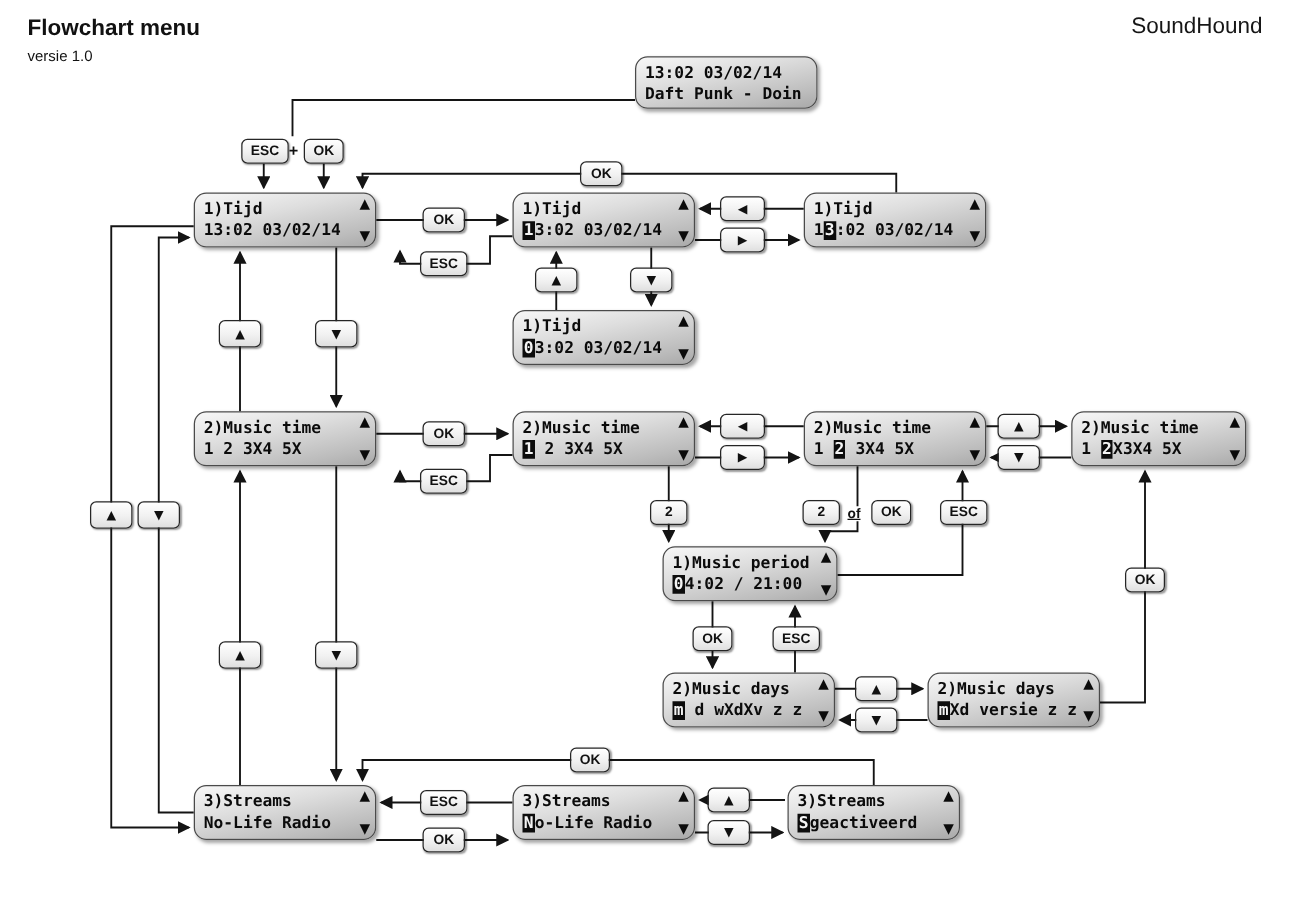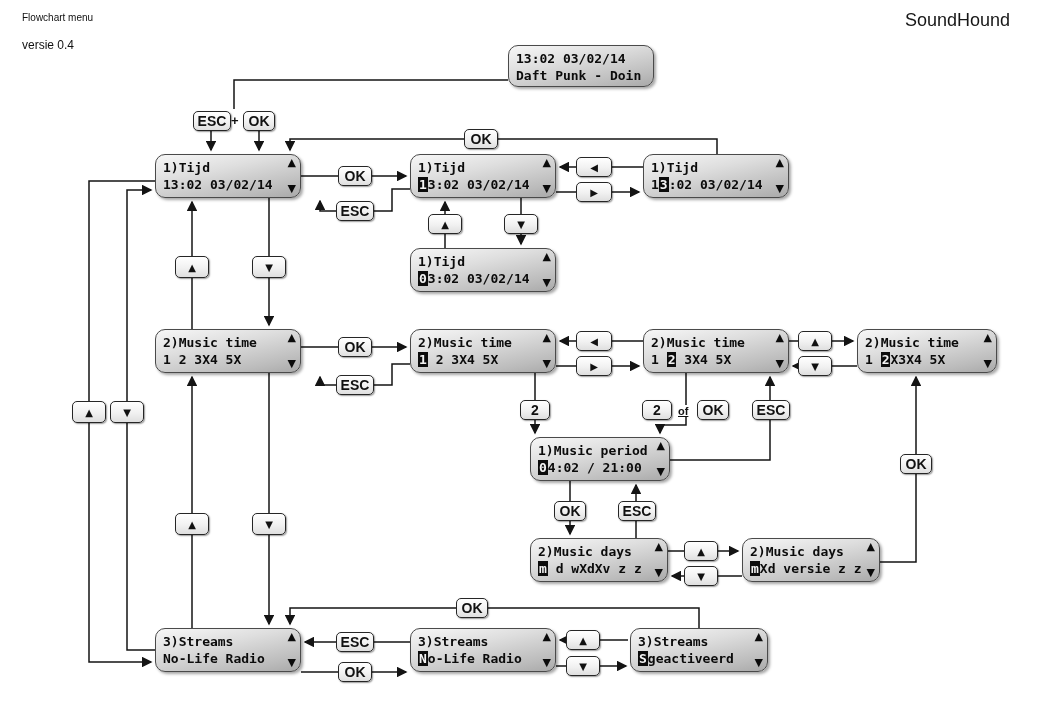--- a/index.html
+++ b/index.html
@@ -21,27 +21,27 @@
               font-family:"DejaVu Sans",sans-serif;color:#0b0b0b;}
   .lcd .ar-dn{position:absolute;right:4px;bottom:3px;font-size:11px;line-height:11px;
               font-family:"DejaVu Sans",sans-serif;color:#0b0b0b;}
 
   
   .btn{position:absolute;height:20px;box-sizing:border-box;
        border:1.5px solid #262626;border-radius:5px;
        background:linear-gradient(180deg,#ffffff 0%,#f1f1f1 55%,#dfdfdf 100%);
        box-shadow:1px 1px 1.5px rgba(0,0,0,0.4);
        display:flex;align-items:center;justify-content:center;
-       font-weight:bold;font-size:14px;color:#111;z-index:3;}
+       font-weight:bold;font-size:11px;color:#111;z-index:3;}
   .btn.h22{height:22px;}
   .btn.key-ar{font-family:"DejaVu Sans",sans-serif;font-size:10px;}
 
   
   .t{position:absolute;z-index:4;white-space:pre;}
-  .title{left:22px;top:12px;font-size:10px;}
+  .title{left:22px;top:12px;font-size:18px;font-weight:bold;}
   .version{left:22px;top:38px;font-size:12px;}
   .brand{right:28px;top:10px;font-size:18px;color:#161616;}
   .note{font-size:13px;line-height:19px;}
   .plus{left:231px;top:113px;font-size:13px;font-weight:bold;}
   .of{left:676px;top:405px;font-size:11px;font-weight:bold;background:#fff;padding:0 2px;z-index:3;text-decoration:underline;}
 </style>
 </head>
 <body>
 
 <div class="canvas">
@@ -85,21 +85,21 @@
       <path d="M880 562 L916 562 L916 377" marker-end="url(#ah)"></path>
       <path d="M699 628 L699 608 L290 608 L290 624" marker-end="url(#ah)"></path>
       <path d="M410 642 L305 642" marker-end="url(#ah)"></path>
       <path d="M301 672 L406 672" marker-end="url(#ah)"></path>
       <path d="M628 640 L560 640" marker-end="url(#ah)"></path>
       <path d="M556 666 L626 666" marker-end="url(#ah)"></path>
     </g>
   </svg>
 
   <div class="t title">Flowchart menu</div>
-  <div class="t version">versie 0.4</div>
+  <div class="t version">versie 1.0</div>
   <div class="t brand">SoundHound</div>
 
 
   <div class="lcd" style="left:508px;top:45px;height:42px;">
     <div class="ln"><span>13:02 03/02/14</span></div>
     <div class="ln"><span>Daft Punk - Doin</span><span></span></div>
   </div>
 
   <div class="lcd" style="left:155px;top:154px;">
     <div class="ln"><span>1)Tijd</span></div>

